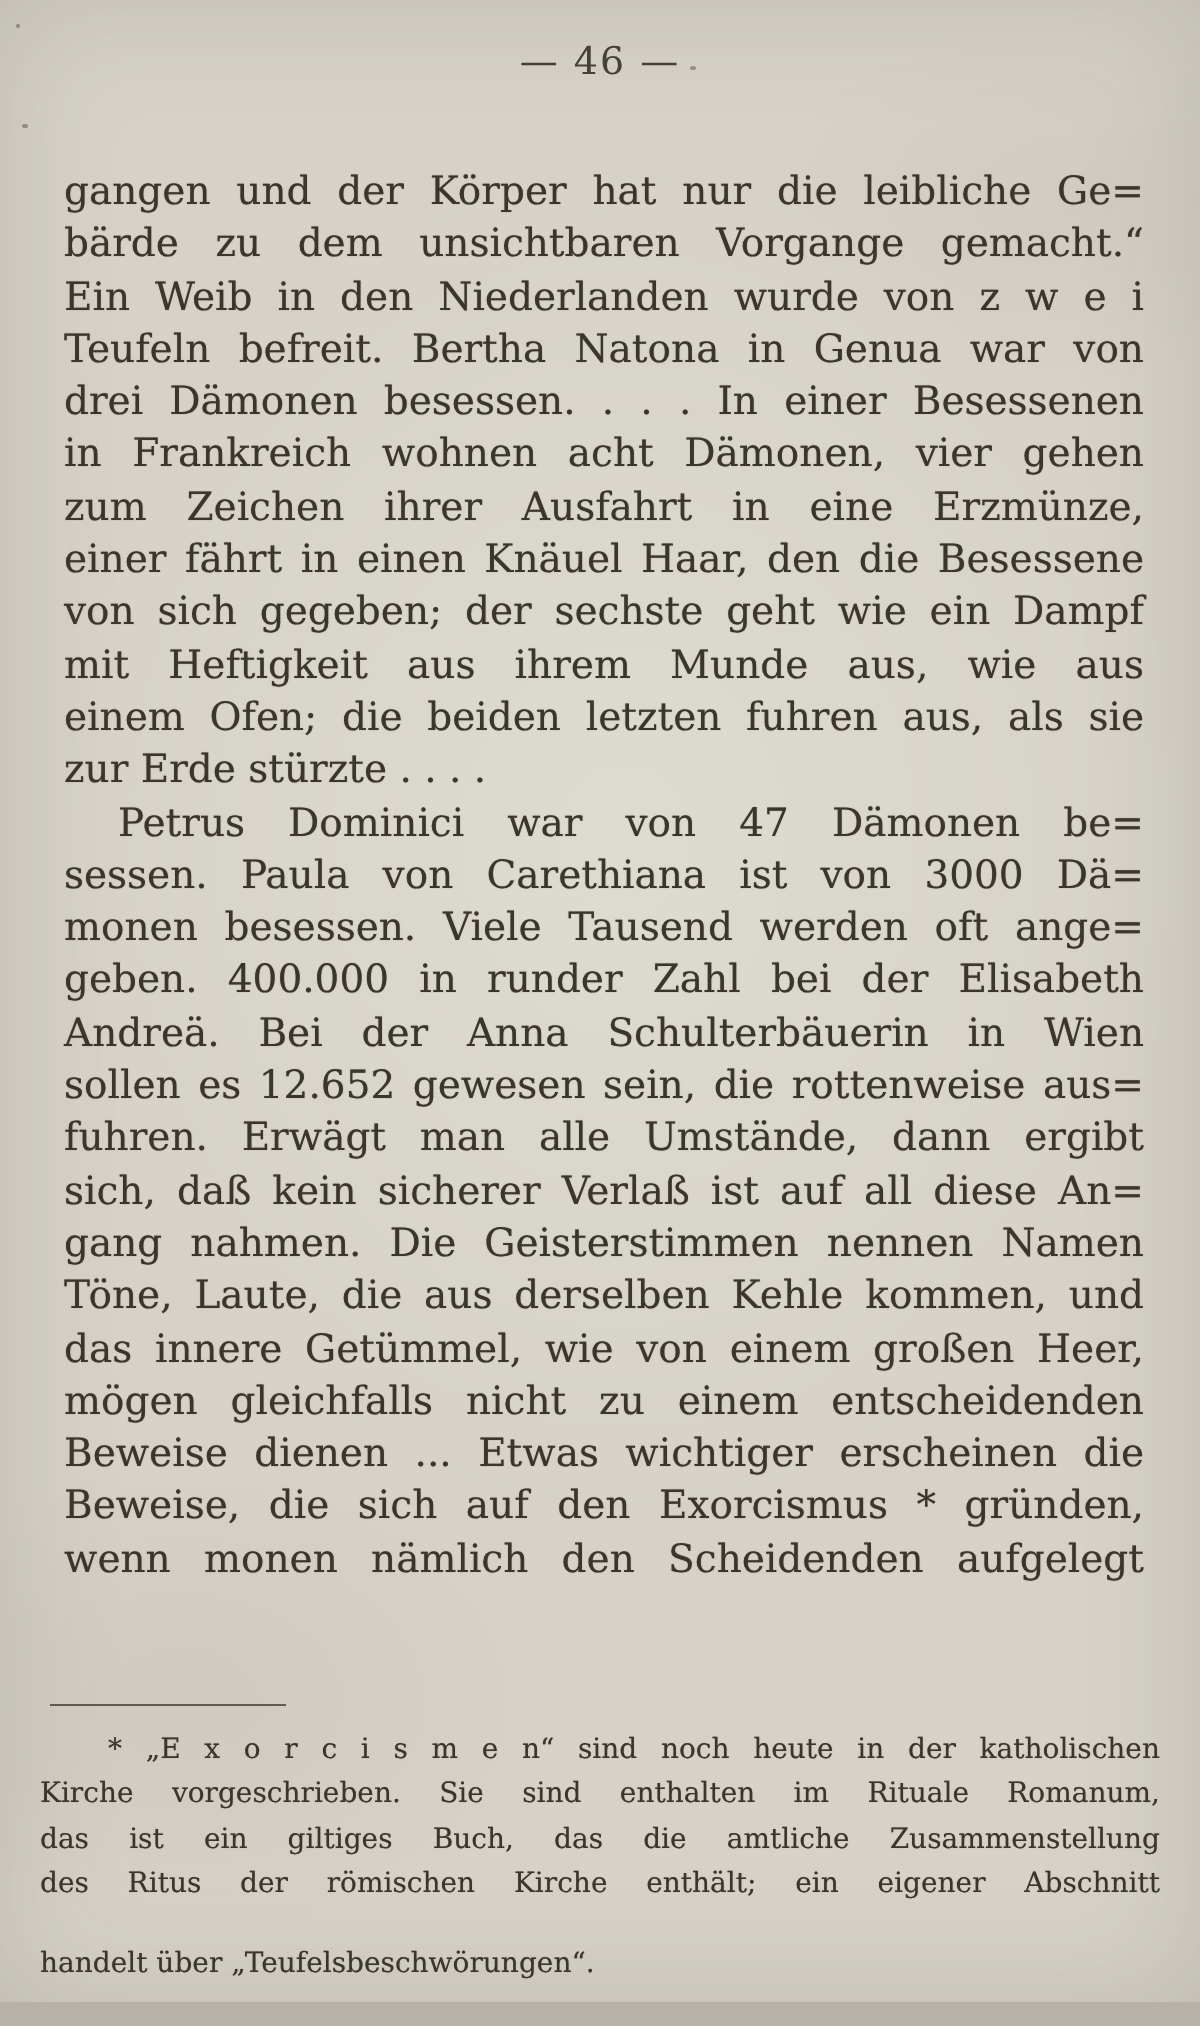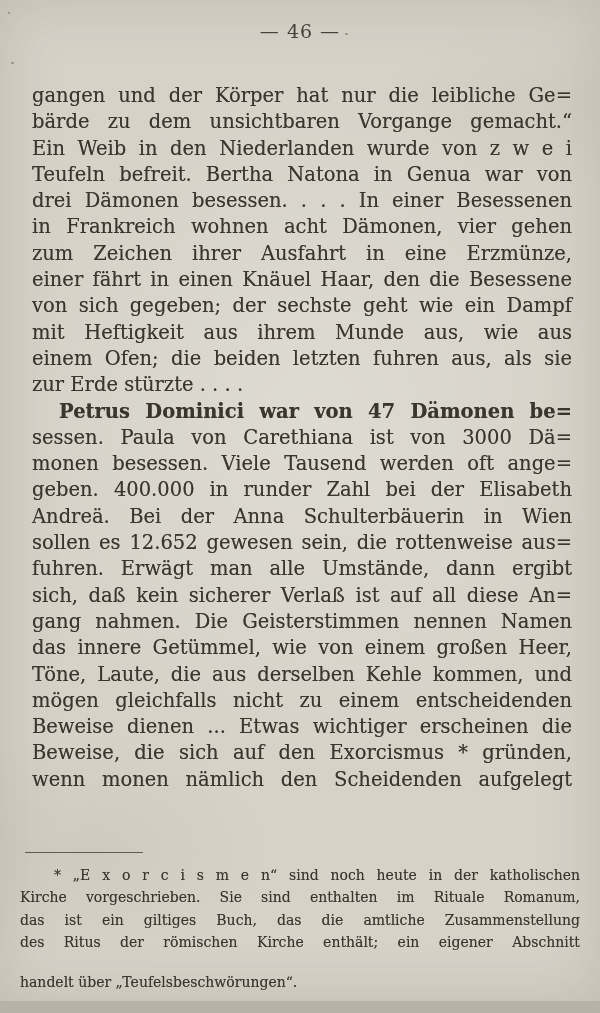--- a/index.html
+++ b/index.html
@@ -45,21 +45,20 @@
     text-align-last: justify;
     height: 26.3px;
     white-space: nowrap; 
   }
   .tline.noj {
     text-align: left;
     text-align-last: left;
   }
   .tline.indent {
     text-indent: 27px;
-    font-weight: bold;
   }
   .footnote-rule {
     position: absolute;
     top: 852px;
     left: 25px;
     width: 118px;
     height: 0;
     border-top: 1.6px solid #4b463d;
     opacity: 0.85;
   }
@@ -121,22 +120,22 @@
     <div class="tline noj">zur Erde stürzte . . . .</div>
     <div class="tline indent">Petrus Dominici war von 47 Dämonen be=</div>
     <div class="tline">sessen. Paula von Carethiana ist von 3000 Dä=</div>
     <div class="tline">monen besessen. Viele Tausend werden oft ange=</div>
     <div class="tline">geben. 400.000 in runder Zahl bei der Elisabeth</div>
     <div class="tline">Andreä. Bei der Anna Schulterbäuerin in Wien</div>
     <div class="tline">sollen es 12.652 gewesen sein, die rottenweise aus=</div>
     <div class="tline">fuhren. Erwägt man alle Umstände, dann ergibt</div>
     <div class="tline">sich, daß kein sicherer Verlaß ist auf all diese An=</div>
     <div class="tline">gang nahmen. Die Geisterstimmen nennen Namen</div>
+    <div class="tline">Töne, Laute, die aus derselben Kehle kommen, und</div>
     <div class="tline">das innere Getümmel, wie von einem großen Heer,</div>
-    <div class="tline">Töne, Laute, die aus derselben Kehle kommen, und</div>
     <div class="tline">mögen gleichfalls nicht zu einem entscheidenden</div>
     <div class="tline">Beweise dienen ... Etwas wichtiger erscheinen die</div>
     <div class="tline">Beweise, die sich auf den Exorcismus * gründen,</div>
     <div class="tline">wenn monen nämlich den Scheidenden aufgelegt</div>
   </div>
 
   <div class="footnote-rule"></div>
 
   <div class="footnote">
     <div class="fline indent">* „E x o r c i s m e n“ sind noch heute in der katholischen</div>

